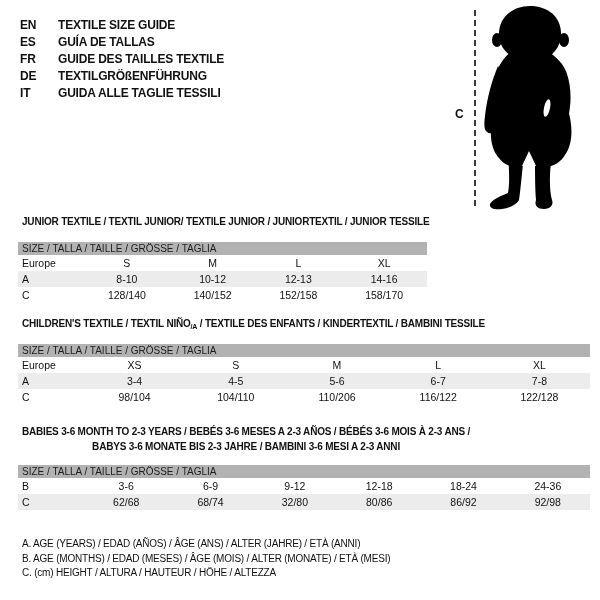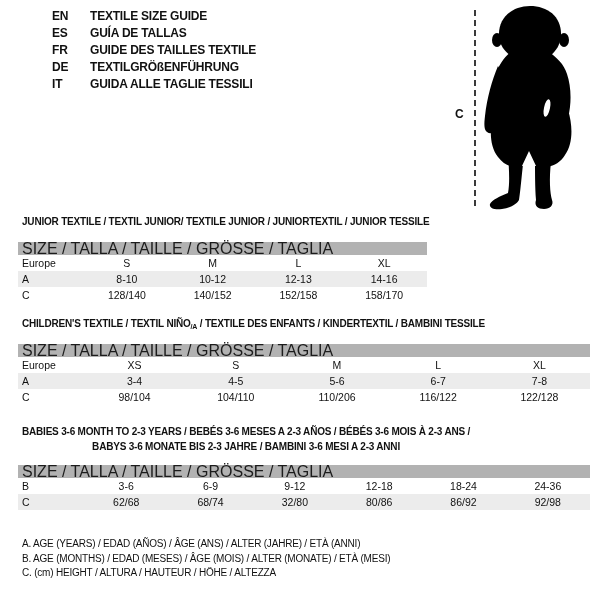--- a/index.html
+++ b/index.html
@@ -5,21 +5,21 @@
   html, body { margin: 0; padding: 0; }
   body {
     width: 600px; height: 600px;
     background: #ffffff;
     font-family: "Liberation Sans", sans-serif;
     color: #111111;
     position: relative;
     overflow: hidden;
   }
   
-  .lang-block { position: absolute; left: 20px; top: 7px; margin-left: 32px; }
+  .lang-block { position: absolute; left: 20px; top: 16px; }
   .lang-row { display: flex; height: 17px; align-items: center;
               font-weight: bold; font-size: 12px; letter-spacing: -0.2px; }
   .lang-code { width: 38px; }
   
   .dash-line { position: absolute; left: 474px; top: 10px; height: 196px;
                width: 0; border-left: 2px dashed #3a3a3a; }
   .c-label { position: absolute; left: 455px; top: 107px;
              font-weight: bold; font-size: 12px; }
   .baby-svg { position: absolute; left: 483px; top: 4px; }
   
@@ -28,21 +28,21 @@
   #t1-title { left: 22px; top: 216px; }
   #t2-title { left: 22px; top: 318px; }
   #t3-title { left: 22px; top: 424px; line-height: 15px; }
   .sub { font-size: 7px; vertical-align: -2px; }
   
   .tbl { position: absolute; font-size: 10.5px; }
   #t1 { left: 18px; top: 242px; width: 409px; }
   #t2 { left: 18px; top: 344px; width: 572px; }
   #t3 { left: 18px; top: 465px; width: 572px; }
   .band { height: 13px; line-height: 13px; background: #b2b2b2;
-          padding-left: 4px; font-size: 16px; color: #1c1c1c; }
+          padding-left: 4px; font-size: 10px; color: #1c1c1c; }
   .trow { display: flex; height: 16px; line-height: 16px; justify-content: flex-end; }
   .trow.alt { background: #ececec; }
   .c0 { width: 62px; padding-left: 4px; }
   .cv { flex: 1; text-align: center; }
   
   .notes { position: absolute; left: 22px; top: 537px;
            font-weight: normal; font-size: 10px; line-height: 14.5px;
            letter-spacing: -0.2px; }
 </style>
 </head>

